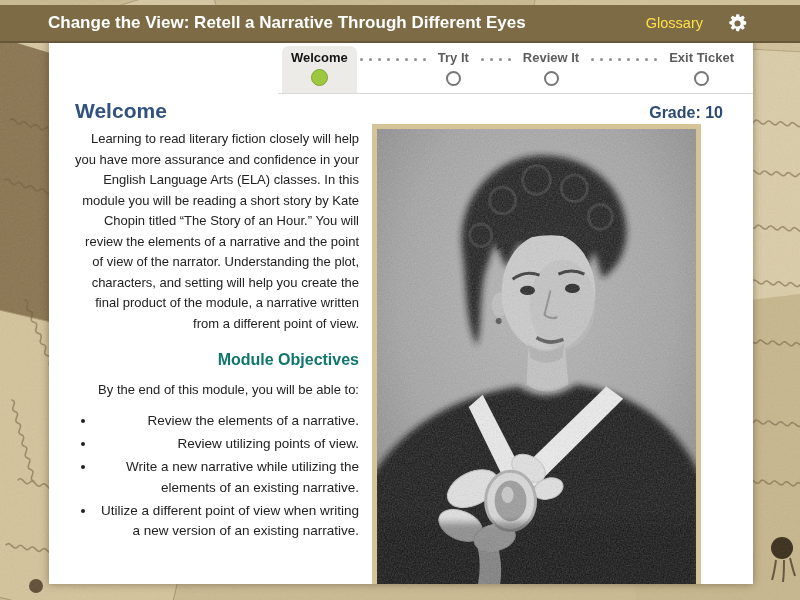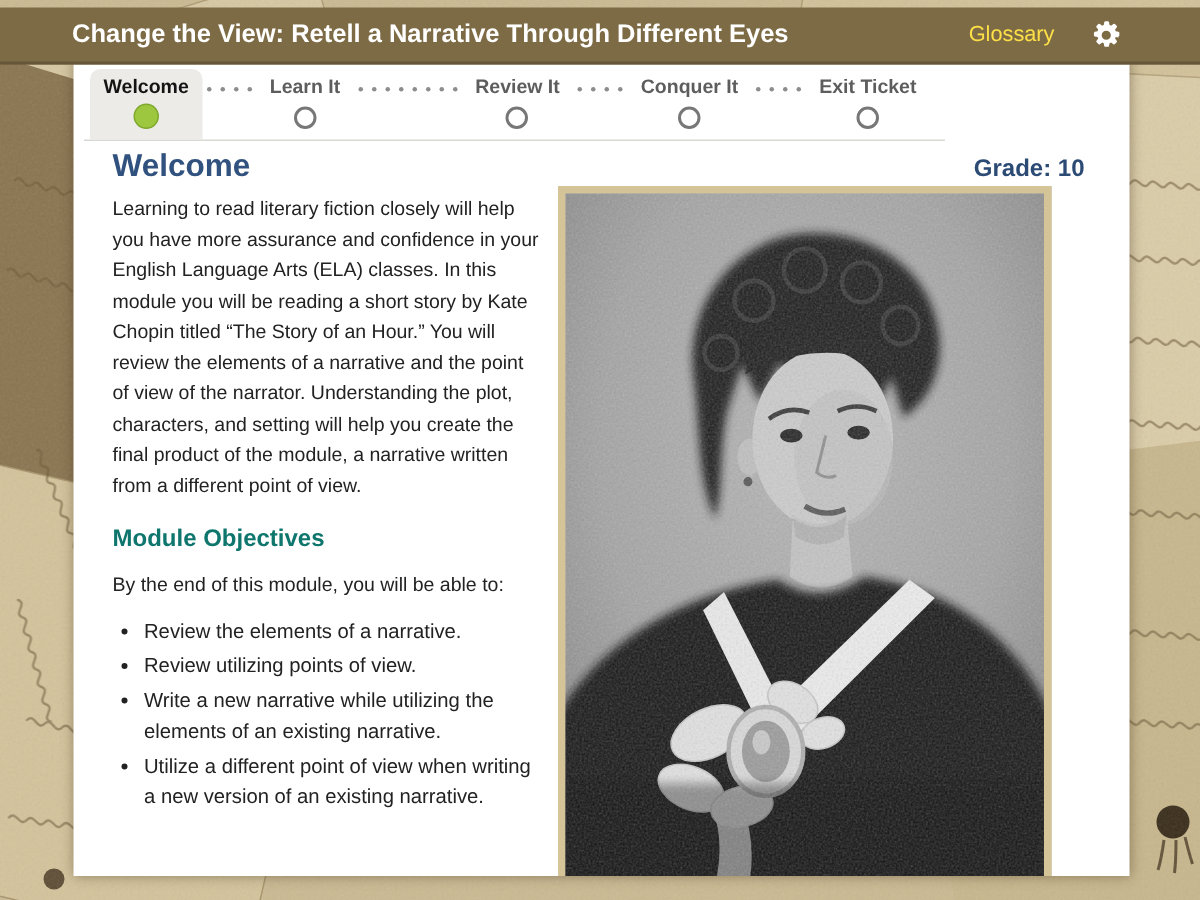--- a/index.html
+++ b/index.html
@@ -1,19 +1,19 @@
 <!DOCTYPE html>
 <html><head>
 <meta charset="utf-8">
 <style>
   * { box-sizing: content-box; }
   html,body { margin:0; padding:0; }
   .screen {
     position:relative; width:800px; height:600px; overflow:hidden;
-    font-family:"Liberation Sans", sans-serif; background:#cbba92;
+    font-family:"Liberation Sans", sans-serif; background:#cbba92;text-align:right;
   }
   .bg-layer { position:absolute; inset:0; z-index:0; }
 
   
   .topbar {
     position:absolute; top:5px; left:0; right:0; height:36px; z-index:3;
     background:#7d6b45; border-bottom:2px solid #67573a;
     display:flex; align-items:center; color:#fff;
   }
   .topbar-title { font-size:17px; font-weight:bold; margin-left:48px; white-space:nowrap; }
@@ -123,49 +123,45 @@
         <div class="step active">
           <span class="step-label">Welcome</span>
           <span class="step-circle"></span>
         </div>
         <div class="dots">
           <span class="dot"></span>
           <span class="dot"></span>
           <span class="dot"></span>
           <span class="dot"></span>
         </div>
+        <div class="dots">
+          <span class="dot"></span>
+          <span class="dot"></span>
+          <span class="dot"></span>
+          <span class="dot"></span>
+        </div>
         <div class="step">
-          <span class="step-label">Learn It</span>
-          <span class="step-circle"></span>
-        </div>
-        <div class="dots">
-          <span class="dot"></span>
-          <span class="dot"></span>
-          <span class="dot"></span>
-          <span class="dot"></span>
+          <span class="step-label">Try It</span>
+          <span class="step-circle"></span>
         </div>
         <div class="dots">
           <span class="dot"></span>
           <span class="dot"></span>
           <span class="dot"></span>
           <span class="dot"></span>
         </div>
         <div class="step">
           <span class="step-label">Review It</span>
           <span class="step-circle"></span>
         </div>
         <div class="dots">
           <span class="dot"></span>
           <span class="dot"></span>
           <span class="dot"></span>
           <span class="dot"></span>
-        </div>
-        <div class="step">
-          <span class="step-label">Conquer It</span>
-          <span class="step-circle"></span>
         </div>
         <div class="dots">
           <span class="dot"></span>
           <span class="dot"></span>
           <span class="dot"></span>
           <span class="dot"></span>
         </div>
         <div class="step">
           <span class="step-label">Exit Ticket</span>
           <span class="step-circle"></span>

